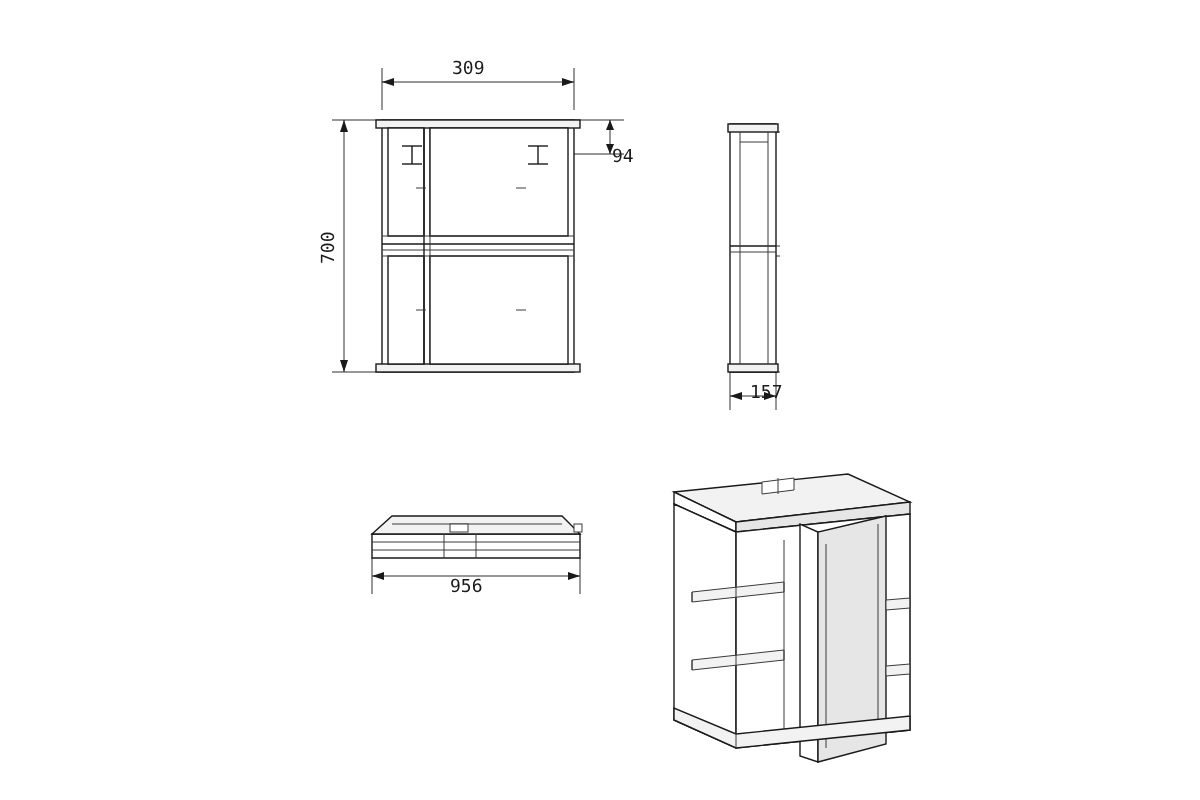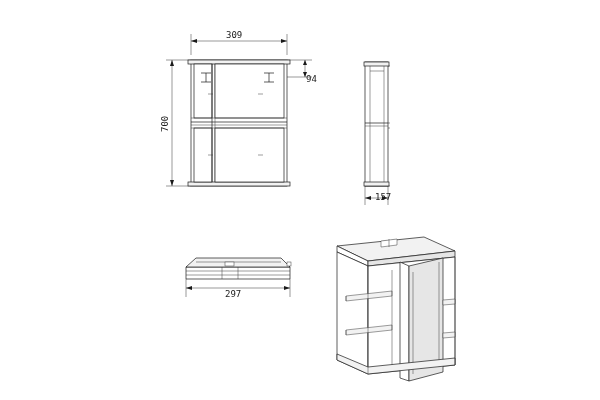--- a/index.html
+++ b/index.html
@@ -87,21 +87,21 @@
 
 
   <div class="dim" style="left:226px; top:30px;">309</div>
   <div class="dim vert" style="left:160px; top:132px;">700</div>
   <div class="dim" style="left:306px; top:74px;">94</div>
 
   <div class="dim vert" style="left:371px; top:106px;">326</div>
   <div class="dim vert" style="left:371px; top:170px;">326</div>
   <div class="dim" style="left:375px; top:192px;">157</div>
 
-  <div class="dim" style="left:225px; top:289px;">297</div>
+  <div class="dim" style="left:225px; top:289px;">956</div>
 
   <svg viewBox="0 0 600 400">
 
     <g>
 
       <line class="ext" x1="191" y1="55" x2="191" y2="34"></line>
       <line class="ext" x1="287" y1="55" x2="287" y2="34"></line>
       <line class="ext" x1="191" y1="41" x2="287" y2="41"></line>
       <polygon class="arrowhead" points="191,41 197,39 197,43"></polygon>
       <polygon class="arrowhead" points="287,41 281,39 281,43"></polygon>

